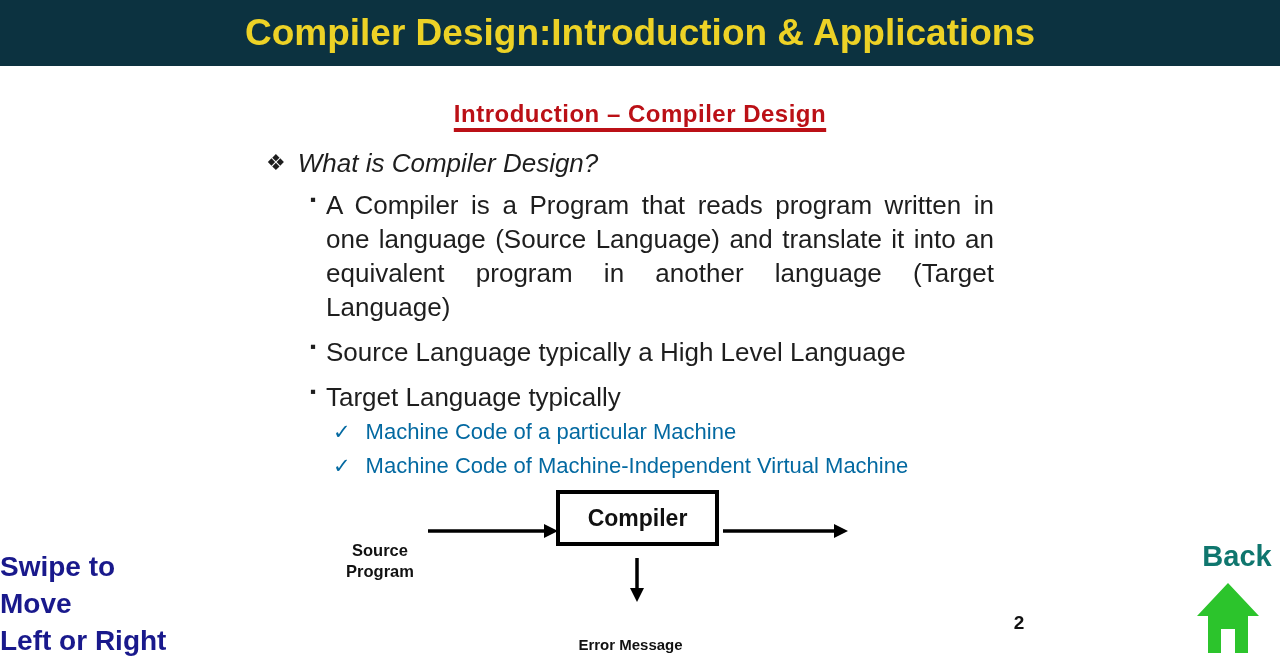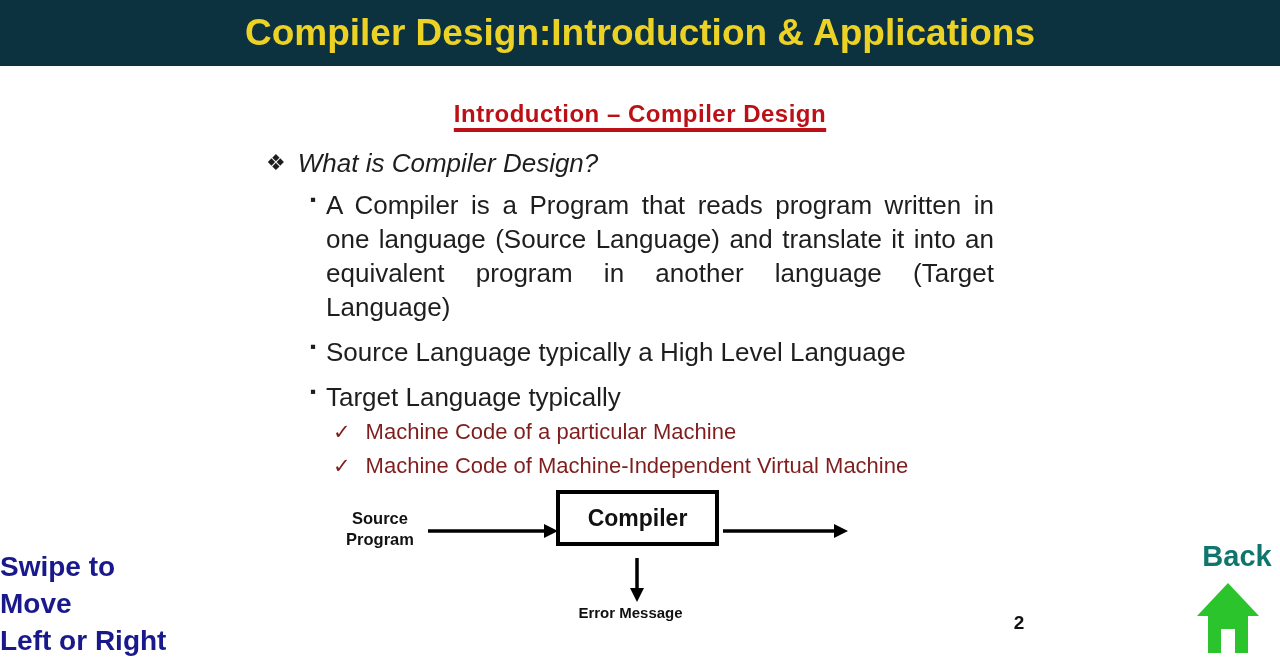--- a/index.html
+++ b/index.html
@@ -22,29 +22,29 @@
   
   .point { position:absolute; color:#1e1e1e; }
   .pt-glyph { position:absolute; left:0; top:2px; font-size:17px; }
   .pt-text { margin-left:16px; font-size:26px; line-height:34px; }
   .p1 { left:310px; top:188px; width:700px; }
   .p1 .pt-text { text-align:justify; width:668px; }
   .p2 { left:310px; top:335px; width:720px; }
   .p3 { left:310px; top:380px; width:720px; }
 
   
-  .check { position:absolute; left:333px; color:#7f1d1d; font-size:22px;text-align:center; }
+  .check { position:absolute; left:333px; color:#0369a1; font-size:22px;text-align:center; }
   .check-glyph { margin-right:15px; font-size:21px; }
   .c1 { top:419px; }
   .c2 { top:453px; }
 
   
   .diagram { position:absolute; left:320px; top:490px; width:660px; height:150px; }
   .diagram svg.arrows { position:absolute; left:0; top:0; }
-  .dlabel { position:absolute; font-weight:bold; color:#111; font-size:16.5px; line-height:21px; text-align:center; }
+  .dlabel { position:absolute; font-weight:bold; color:#111; font-size:16.5px; line-height:21px; text-align:center;margin-top:32px; }
   .dlabel.src { left:18px; top:18px; width:84px; }
   .dlabel.tgt { left:520px; top:18px; width:90px; }
   .dlabel.err { left:238px; top:112px; width:145px; font-size:15px;text-align:center; }
   .cbox { position:absolute; left:236px; top:0; width:163px; height:56px; background:#fff; border:4px solid #000;
     display:flex; align-items:center; justify-content:center; font-size:23px; font-weight:bold; color:#111; }
 
   .pagenum { position:absolute; left:1004px; top:612px; width:30px; text-align:center; font-size:19px; font-weight:bold; color:#111; }
 
   
   .swipe-hint { position:absolute; left:0px; top:548px; width:196px; text-align:left;

